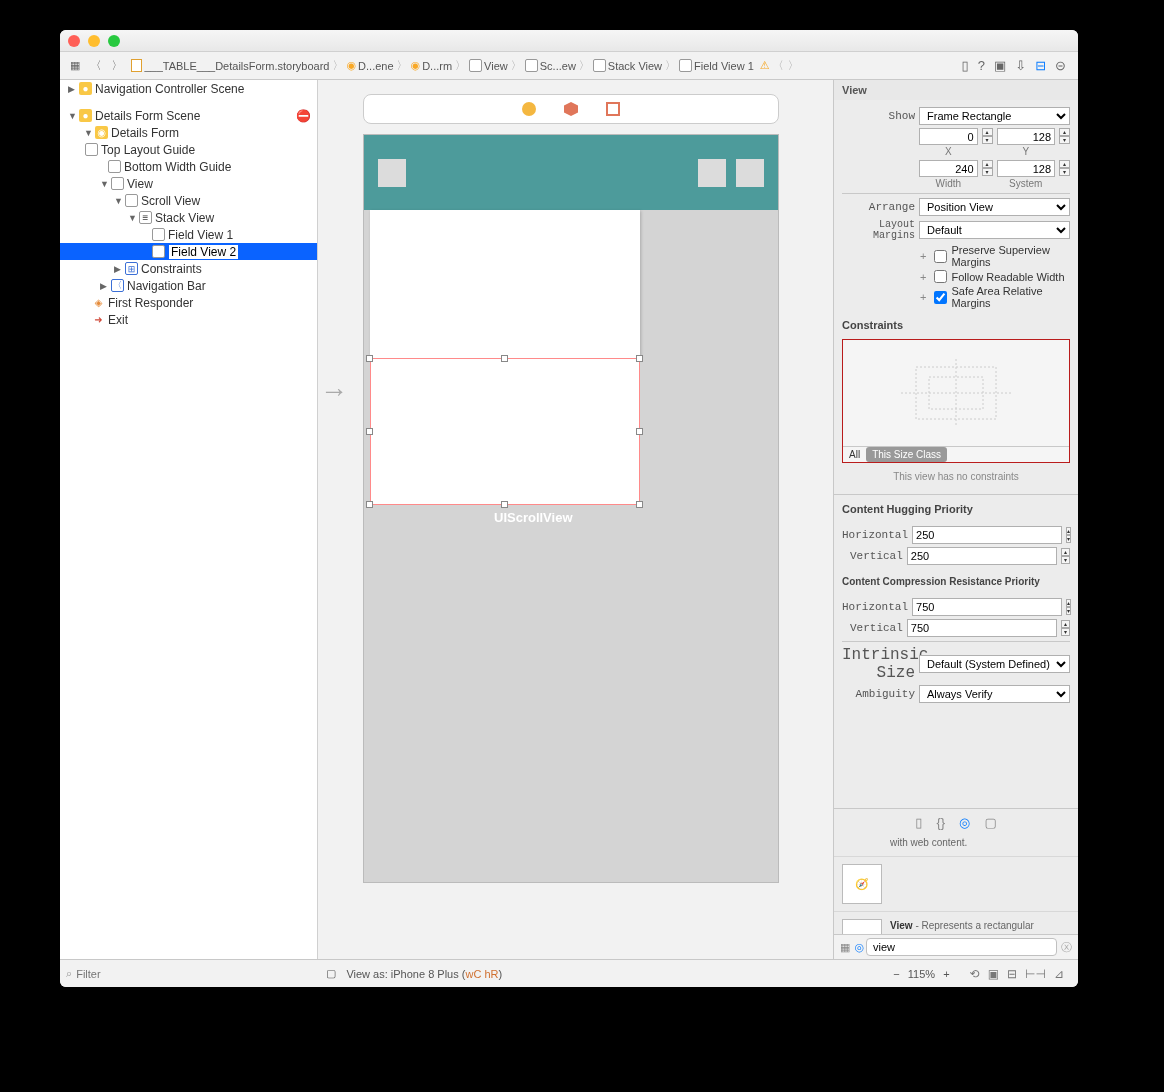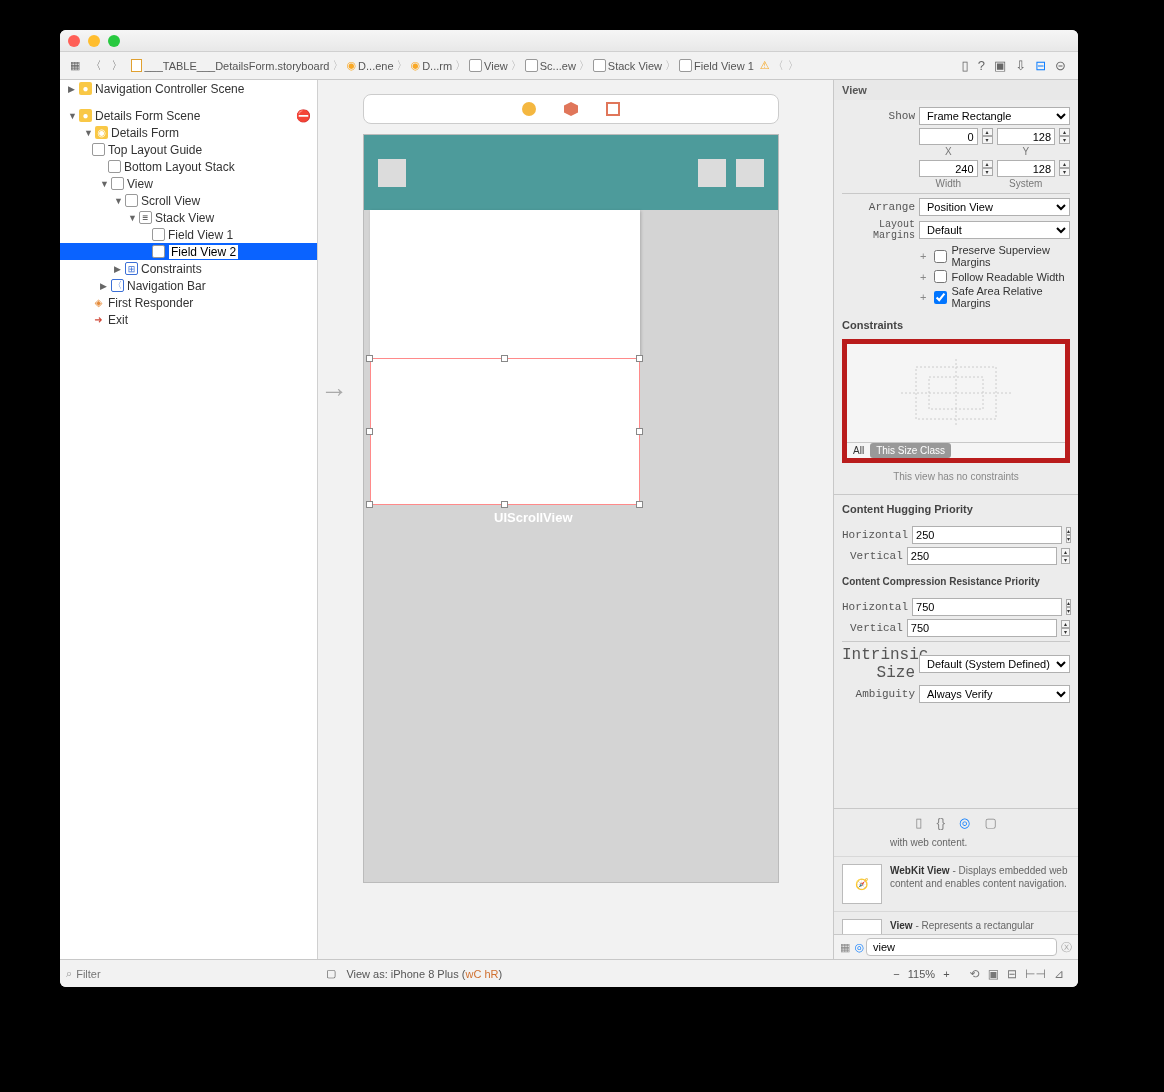--- a/index.html
+++ b/index.html
@@ -56,21 +56,21 @@
 .row select,.row input[type=text]{flex:1;font-size:11px;height:18px;border:1px solid #b0b0b0;border-radius:0;background:#fff;padding:0 3px;}
 .numpair{display:flex;gap:4px;flex:1;}
 .numbox{flex:1;}
 .numbox input{width:100%;text-align:right;height:17px;font-size:11px;border:1px solid #b0b0b0;padding:0 3px;}
 .numbox .sublab{text-align:center;font-size:10px;color:#777;margin-top:1px;}
 .step{width:11px;display:flex;flex-direction:column;}
 .step div{height:8px;border:1px solid #aaa;font-size:6px;text-align:center;line-height:6px;background:#f5f5f5;}
 .chk{display:flex;align-items:center;gap:4px;margin:2px 0 2px 78px;font-size:11px;}
 .chk input{width:13px;height:13px;}
 .plus{color:#888;margin-right:4px;}
-.con-box{border:5px solid #b91c1c;height:124px;margin:4px 8px;background:#f5f5f5;display:flex;flex-direction:column;}
+.con-box{border:1px solid #b91c1c;height:124px;margin:4px 8px;background:#f5f5f5;display:flex;flex-direction:column;}
 .con-diag{flex:1;display:flex;align-items:center;justify-content:center;}
 .con-tabs{display:flex;border-top:1px solid #c8c8c8;font-size:10px;}
 .con-tabs span{padding:2px 6px;}
 .con-tabs .act{background:#999;color:#fff;border-radius:3px;}
 .con-note{text-align:center;font-size:10px;color:#888;margin:4px 0 8px;}
 .group-head{font-weight:600;font-size:11px;padding:4px 8px;color:#444;}
 .divider{height:1px;background:#c8c8c8;margin:4px 0;}
 .lib-tabs{display:flex;justify-content:center;gap:14px;padding:6px 0;border-top:1px solid #c8c8c8;}
 .lib-tabs span{font-size:13px;color:#888;}
 .lib-tabs .on{color:#0a7cff;}
@@ -155,27 +155,27 @@
           <span class="disc">▼</span>
           <span class="ico yel">●</span>
           <span>Details Form Scene</span>
           <span class="stopsign">⛔</span>
         </div>
       <div class="tree-row" style="padding-left:24px">
           <span class="disc">▼</span>
           <span class="ico yel">◉</span>
           <span>Details Form</span>
         </div>
-      <div class="tree-row" style="padding-left:32px">
+      <div class="tree-row" style="padding-left:25px">
           <span class="ico sq"></span>
           <span>Top Layout Guide</span>
         </div>
       <div class="tree-row" style="padding-left:48px">
           <span class="ico sq"></span>
-          <span>Bottom Layout Stack</span>
+          <span>Bottom Width Guide</span>
         </div>
       <div class="tree-row" style="padding-left:40px">
           <span class="disc">▼</span>
           <span class="ico sq"></span>
           <span>View</span>
         </div>
       <div class="tree-row" style="padding-left:54px">
           <span class="disc">▼</span>
           <span class="ico sq"></span>
           <span>Scroll View</span>
@@ -380,21 +380,20 @@
           <span class="on">◎</span>
           <span>▢</span>
         </div>
       <div class="lib-items">
         <div class="lib-item" style="padding-top:0">
             <div style="width:40px"></div>
             <div class="lib-txt">with web content.</div>
           </div>
         <div class="lib-item">
             <div class="lib-thumb">🧭</div>
-            <div class="lib-txt"><b>WebKit View</b><span> - Displays embedded web content and enables content navigation.</span></div>
           </div>
         <div class="lib-item">
             <div class="lib-thumb"></div>
             <div class="lib-txt"><b>View</b><span> - Represents a rectangular enables in which it draws and receives events.</span></div>
           </div>
 
       </div>
       <div class="lib-filter">
           <span style="color:#888;margin-right:4px">▦</span>
           <span style="color:#0a7cff;margin-right:2px">◎</span>

